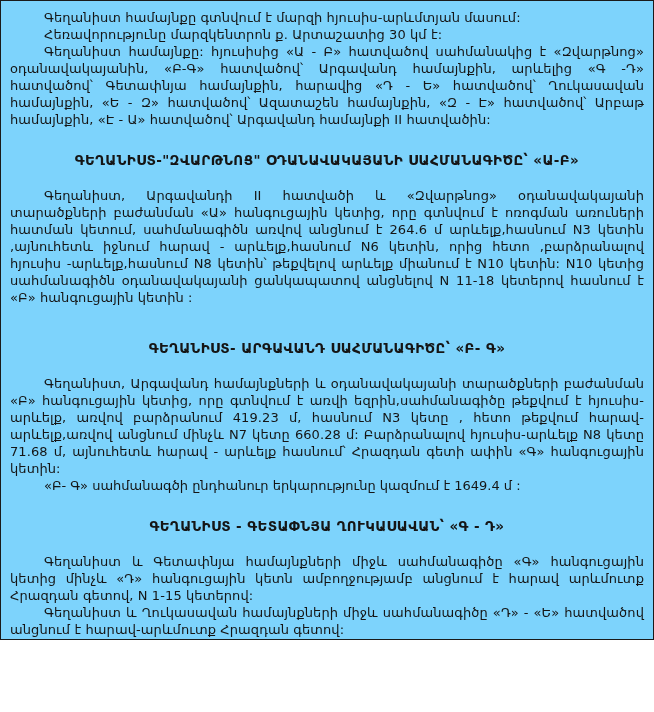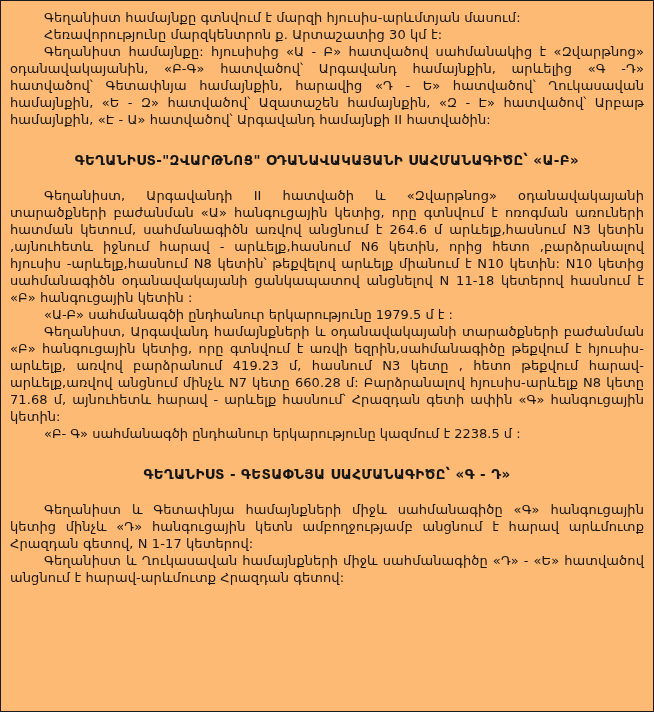--- a/index.html
+++ b/index.html
@@ -1,21 +1,21 @@
 <!DOCTYPE html>
 <html><head>
 <meta charset="utf-8">
 <style>
   * { margin: 0; padding: 0; box-sizing: border-box; }
   html, body { background: #ffffff; }
   .page {
     width: 654px;
-    height: 712px;
+    height: 640px;
     margin: 0;
-    background: #fdba74;
+    background: #7dd3fc;
     border: 1px solid #1a1a1a;
     padding: 8px 9px 0 9px;
     font-family: "DejaVu Sans", sans-serif;
     font-size: 13px;
     line-height: 17px;
     color: #151515;
     overflow: hidden;
   }
   .body-p {
     text-align: justify;
@@ -42,31 +42,31 @@
 
 <div class="page">
 
   <p class="body-p">Գեղանիստ համայնքը գտնվում է մարզի հյուսիս-արևմտյան մասում:</p>
   <p class="body-p">Հեռավորությունը մարզկենտրոն ք. Արտաշատից 30 կմ է:</p>
   <p class="body-p">Գեղանիստ համայնքը: հյուսիսից «Ա - Բ» հատվածով սահմանակից է «Զվարթնոց» օդանավակայանին, «Բ-Գ» հատվածով՝ Արգավանդ համայնքին, արևելից «Գ -Դ» հատվածով՝ Գետափնյա համայնքին, հարավից «Դ - Ե» հատվածով՝ Ղուկասավան համայնքին, «Ե - Զ» հատվածով՝ Ազատաշեն համայնքին, «Զ - Է» հատվածով՝ Արբաթ համայնքին, «Է - Ա» հատվածով՝ Արգավանդ համայնքի II հատվածին:</p>
 
   <section class="section section-zvartnots">
     <h2 class="heading">ԳԵՂԱՆԻՍՏ-"ԶՎԱՐԹՆՈՑ" ՕԴԱՆԱՎԱԿԱՅԱՆԻ ՍԱՀՄԱՆԱԳԻԾԸ՝ «Ա-Բ»</h2>
     <p class="body-p">Գեղանիստ, Արգավանդի II հատվածի և «Զվարթնոց» օդանավակայանի տարածքների բաժանման «Ա» հանգուցային կետից, որը գտնվում է ոռոգման առուների հատման կետում, սահմանագիծն առվով անցնում է 264.6 մ արևելք,հասնում N3 կետին ,այնուհետև իջնում հարավ - արևելք,հասնում N6 կետին, որից հետո ,բարձրանալով հյուսիս -արևելք,հասնում N8 կետին՝ թեքվելով արևելք միանում է N10 կետին: N10 կետից սահմանագիծն օդանավակայանի ցանկապատով անցնելով N 11-18 կետերով հասնում է «Բ» հանգուցային կետին :</p>
-    <p class="length-p">«Ա-Բ» սահմանագծի ընդհանուր երկարությունը 1979.5 մ է :</p>
   </section>
 
   <section class="section section-argavand">
+    <h2 class="heading">ԳԵՂԱՆԻՍՏ- ԱՐԳԱՎԱՆԴ ՍԱՀՄԱՆԱԳԻԾԸ՝ «Բ- Գ»</h2>
     <p class="body-p">Գեղանիստ, Արգավանդ համայնքների և օդանավակայանի տարածքների բաժանման «Բ» հանգուցային կետից, որը գտնվում է առվի եզրին,սահմանագիծը թեքվում է հյուսիս- արևելք, առվով բարձրանում 419.23 մ, հասնում N3 կետը , հետո թեքվում հարավ-արևելք,առվով անցնում մինչև N7 կետը 660.28 մ: Բարձրանալով հյուսիս-արևելք N8 կետը 71.68 մ, այնուհետև հարավ - արևելք հասնում՝ Հրազդան գետի ափին «Գ» հանգուցային կետին:</p>
-    <p class="length-p">«Բ- Գ» սահմանագծի ընդհանուր երկարությունը կազմում է 2238.5 մ :</p>
+    <p class="length-p">«Բ- Գ» սահմանագծի ընդհանուր երկարությունը կազմում է 1649.4 մ :</p>
   </section>
 
   <section class="section section-getapnya">
-    <h2 class="heading">ԳԵՂԱՆԻՍՏ - ԳԵՏԱՓՆՅԱ ՍԱՀՄԱՆԱԳԻԾԸ՝ «Գ - Դ»</h2>
-    <p class="body-p">Գեղանիստ և Գետափնյա համայնքների միջև սահմանագիծը «Գ» հանգուցային կետից մինչև «Դ» հանգուցային կետն ամբողջությամբ անցնում է հարավ արևմուտք Հրազդան գետով, N 1-17 կետերով:</p>
+    <h2 class="heading">ԳԵՂԱՆԻՍՏ - ԳԵՏԱՓՆՅԱ ՂՈՒԿԱՍԱՎԱՆ՝ «Գ - Դ»</h2>
+    <p class="body-p">Գեղանիստ և Գետափնյա համայնքների միջև սահմանագիծը «Գ» հանգուցային կետից մինչև «Դ» հանգուցային կետն ամբողջությամբ անցնում է հարավ արևմուտք Հրազդան գետով, N 1-15 կետերով:</p>
   </section>
 
   <section class="section section-lukasavan">
     <p class="body-p">Գեղանիստ և Ղուկասավան համայնքների միջև սահմանագիծը «Դ» - «Ե» հատվածով անցնում է հարավ-արևմուտք Հրազդան գետով:</p>
 
   </section>
 
 </div>
 
 </body></html>

